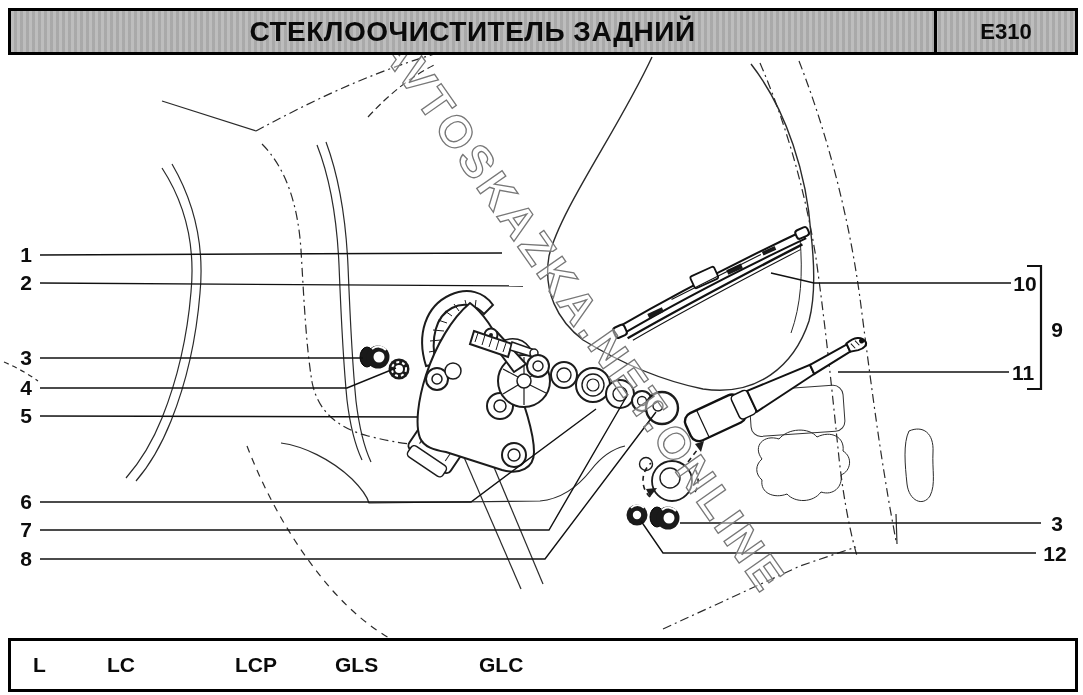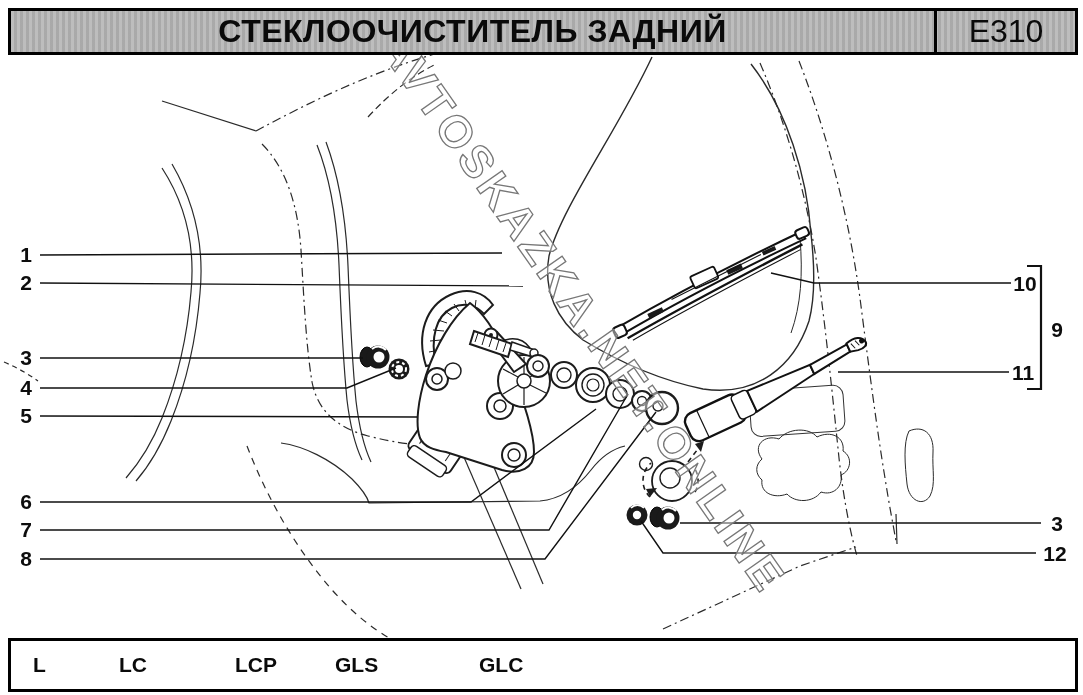--- a/index.html
+++ b/index.html
@@ -3,28 +3,28 @@
 <meta charset="utf-8">
 <style>
   html,body{margin:0;padding:0;background:#e8e8e8;}
   .page{position:relative;width:1083px;height:695px;background:#ffffff;overflow:hidden;
         font-family:"Liberation Sans",sans-serif;}
   
   .hdr{position:absolute;left:8px;top:8px;width:1064px;height:41px;
        border:3px solid #000;display:flex;background:#b4b4b4;
        background-image:repeating-linear-gradient(90deg,rgba(255,255,255,.12) 0 3px,rgba(0,0,0,.06) 3px 6px);}
   .hdr-title{flex:1;display:flex;align-items:center;justify-content:center;
-       font-weight:bold;font-size:32px;letter-spacing:.5px;color:#0a0a0a;}
+       font-weight:bold;font-size:28px;letter-spacing:.5px;color:#0a0a0a;}
   .hdr-code{width:138px;border-left:3px solid #000;display:flex;align-items:center;justify-content:center;
-       font-weight:normal;font-size:32px;color:#0a0a0a;}
+       font-weight:bold;font-size:22px;color:#0a0a0a;}
   
   .ftr{position:absolute;left:8px;top:638px;width:1064px;height:48px;
        border:3px solid #000;background:#fff;}
   .trim{position:absolute;top:12px;font-weight:bold;font-size:21px;color:#0a0a0a;}
-  .t0{left:22px}.t1{left:108px}.t2{left:224px}.t3{left:324px}.t4{left:468px}
+  .t0{left:22px}.t1{left:96px}.t2{left:224px}.t3{left:324px}.t4{left:468px}
   svg{position:absolute;left:0;top:0;}
   svg text{font-family:"Liberation Sans",sans-serif;}
   .num{font-size:21px;font-weight:bold;fill:#0d0d0d;}
   .wm{font-size:45px;font-weight:bold;letter-spacing:4px;
       fill:rgba(255,255,255,.45);stroke:#777;stroke-width:1.3px;}
 </style>
 </head>
 <body>
 
 <div class="page">

